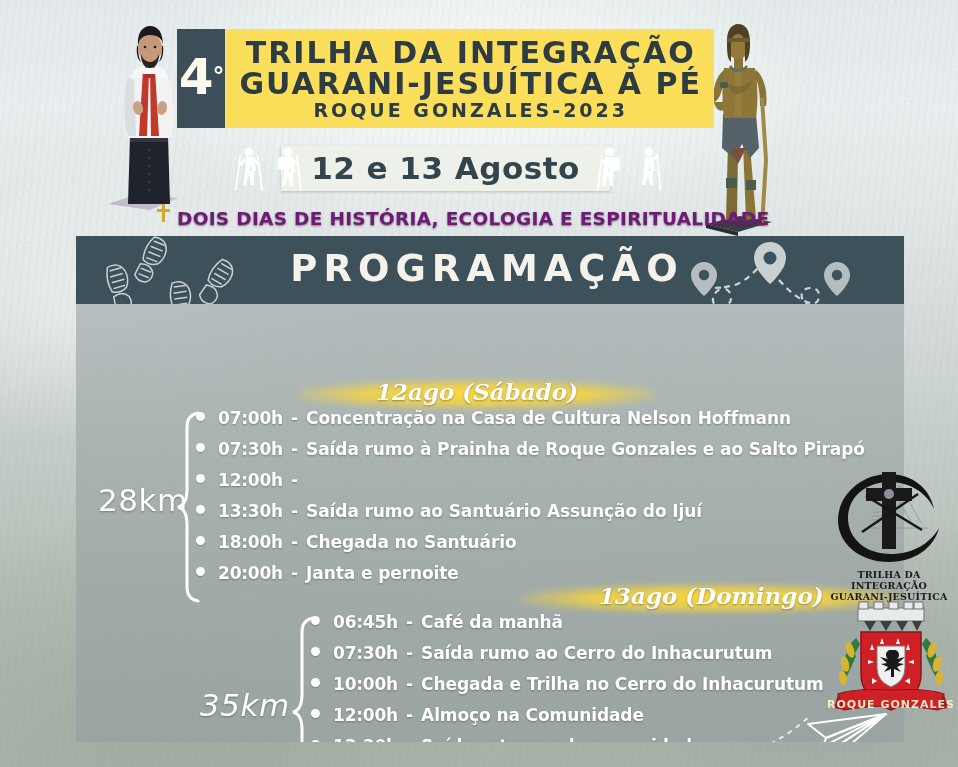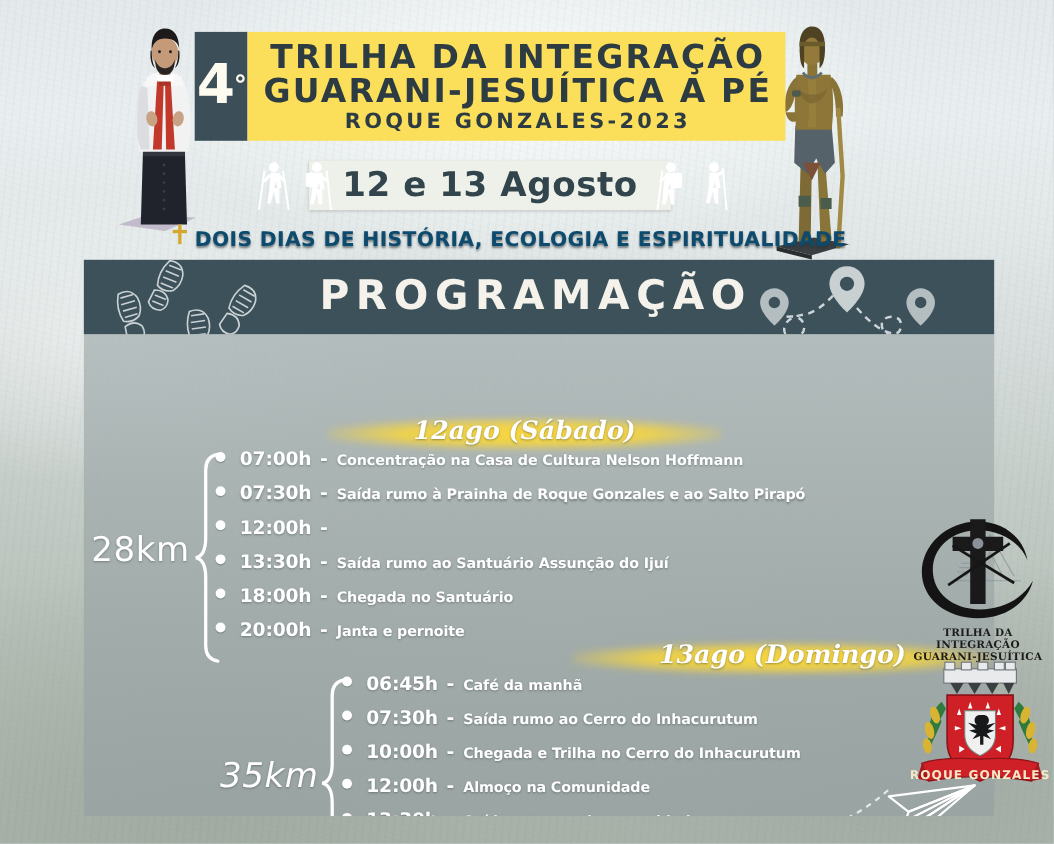--- a/index.html
+++ b/index.html
@@ -140,21 +140,21 @@
 
   #tagline {
     position: absolute;
     left: 177px;
     top: 208px;
     width: 537px;
     text-align: center;
     font-family: "DejaVu Sans", sans-serif;
     font-weight: 700;
     font-size: 18.5px;
-    color: #0c4a6e;
+    color: #701a75;
     letter-spacing: .3px;
     white-space: nowrap;
     text-shadow: 0 1px 2px rgba(40,50,55,.6);
     z-index: 6;
   }
 
   
   #program-panel {
     position: absolute;
     left: 76px;
@@ -223,21 +223,21 @@
   
   .dist-label {
     position: absolute;
     font-family: "DejaVu Sans", sans-serif;
     font-size: 31px;
     color: #ffffff;
     letter-spacing: .5px;
     text-shadow: 0 1px 2px rgba(40,50,55,.4);
     z-index: 3;
   }
-  #dist-1 { left: 7px; top: 178px; }
+  #dist-1 { left: 22px; top: 178px; }
   #dist-2 { left: 124px; top: 383px; font-style: italic; }
 
   .brace {
     position: absolute;
     z-index: 3;
   }
   #brace-1 { left: 100px; top: 107px; }
   #brace-2 { left: 215px; top: 312px; }
 
   
@@ -277,21 +277,21 @@
     font-family: "DejaVu Sans", sans-serif;
     font-weight: 700;
     font-size: 17px;
     color: #ffffff;
     margin: 0 8px;
     text-shadow: 0 1px 2px rgba(40,50,55,.4);
   }
   .desc {
     font-family: "DejaVu Sans", sans-serif;
     font-weight: 700;
-    font-size: 13px;
+    font-size: 17px;
     color: #ffffff;
     letter-spacing: -.1px;
     text-shadow: 0 1px 2px rgba(40,50,55,.4);
   }
 
   #paper-plane { position: absolute; left: 600px; top: 372px; z-index: 4; pointer-events: none; }
 
   
   #logo-trail {
     position: absolute;

